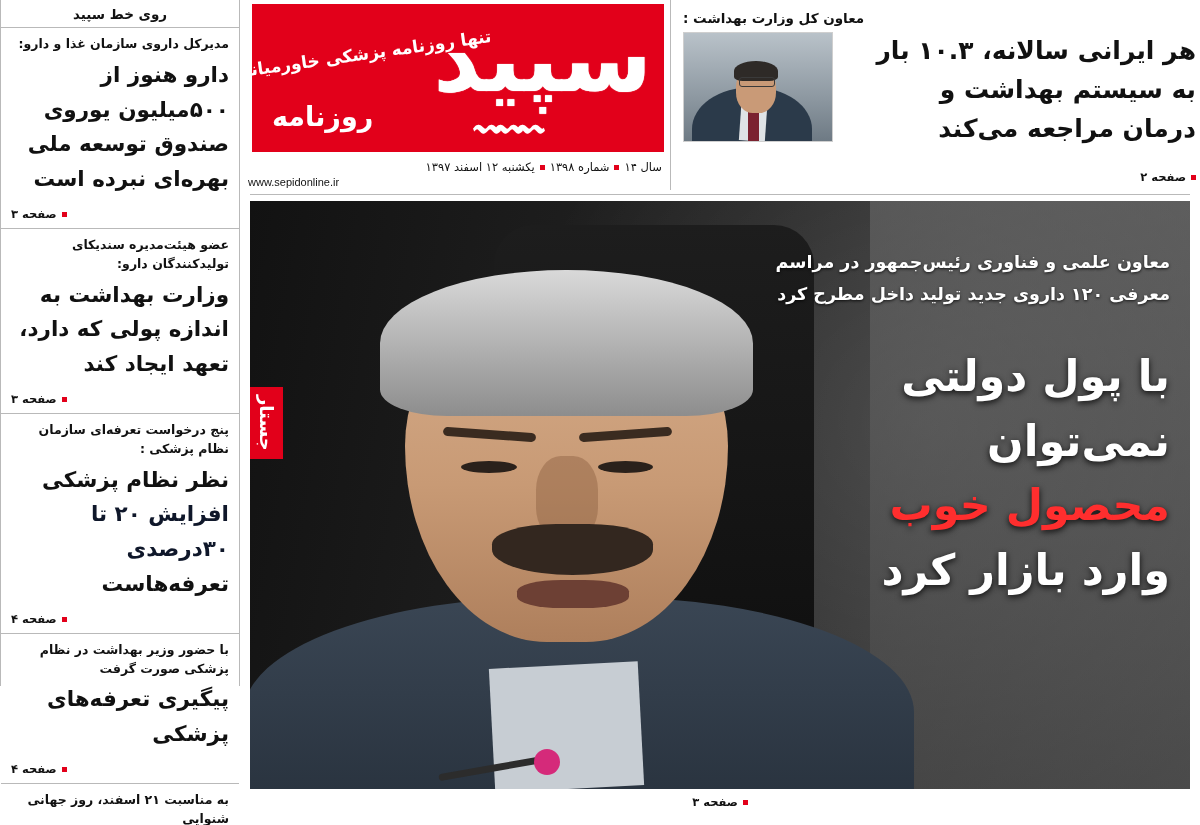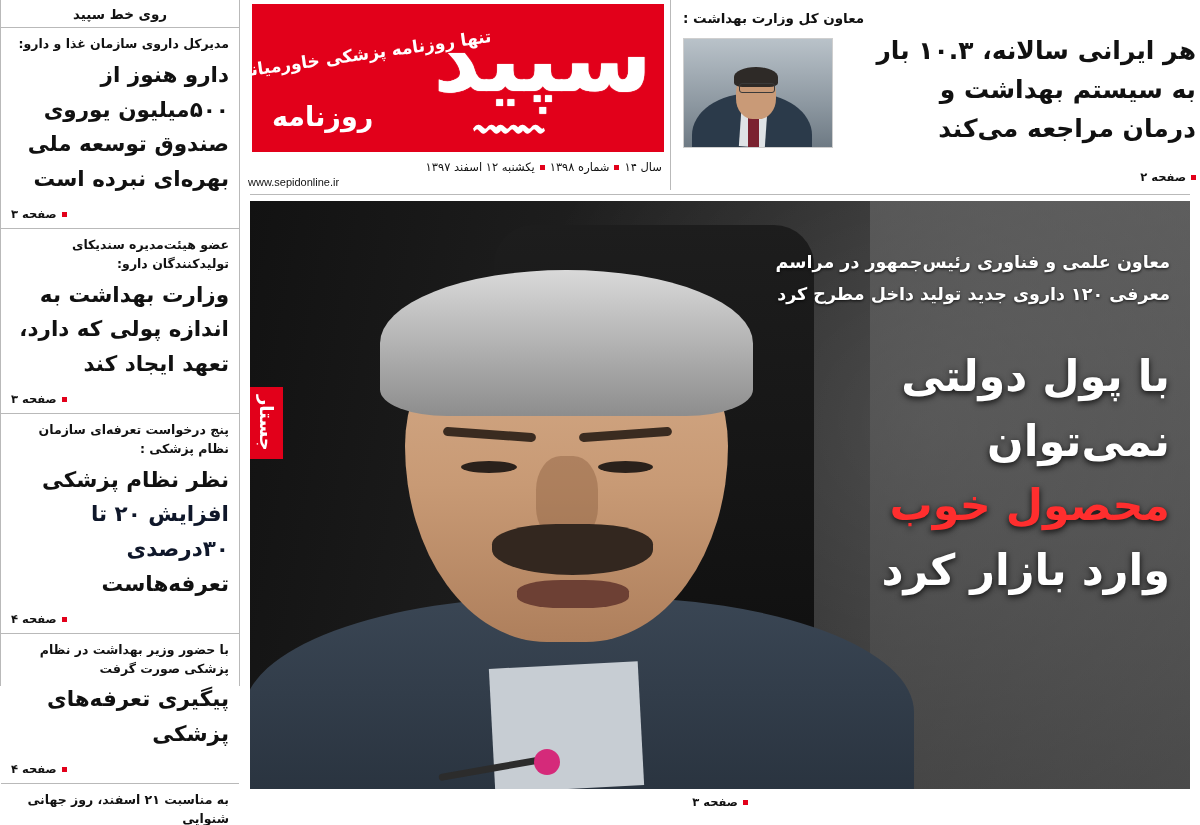--- a/index.html
+++ b/index.html
@@ -150,21 +150,21 @@
     font-size: 13.5px;
     text-align: left;
     color: #111;
     margin: 2px 0 6px 0;
     font-weight: bold;
   }
   .top-news-body {
     display: flex;
     flex-direction: row;
     gap: 27px;
-    align-items: flex-end;
+    align-items: flex-start;
   }
   .top-news-head {
     flex: 1;
     font-size: 25px;
     font-weight: bold;
     line-height: 1.55;
     text-align: right;
     color: #111;
   }
   .top-photo {

